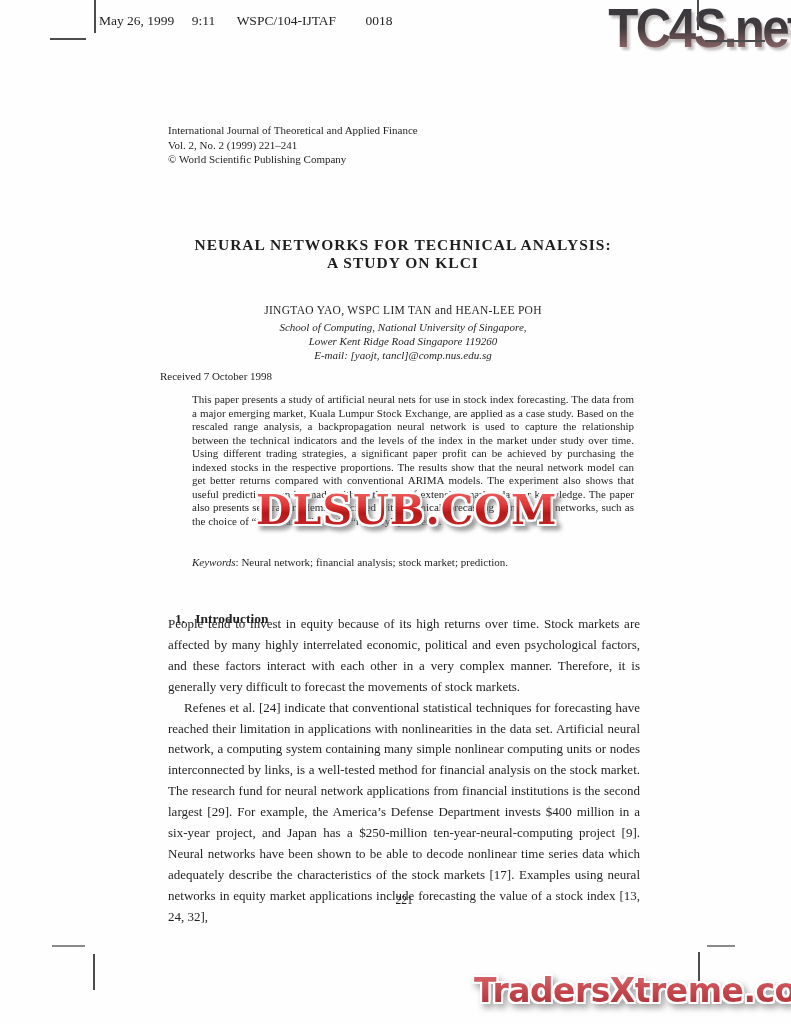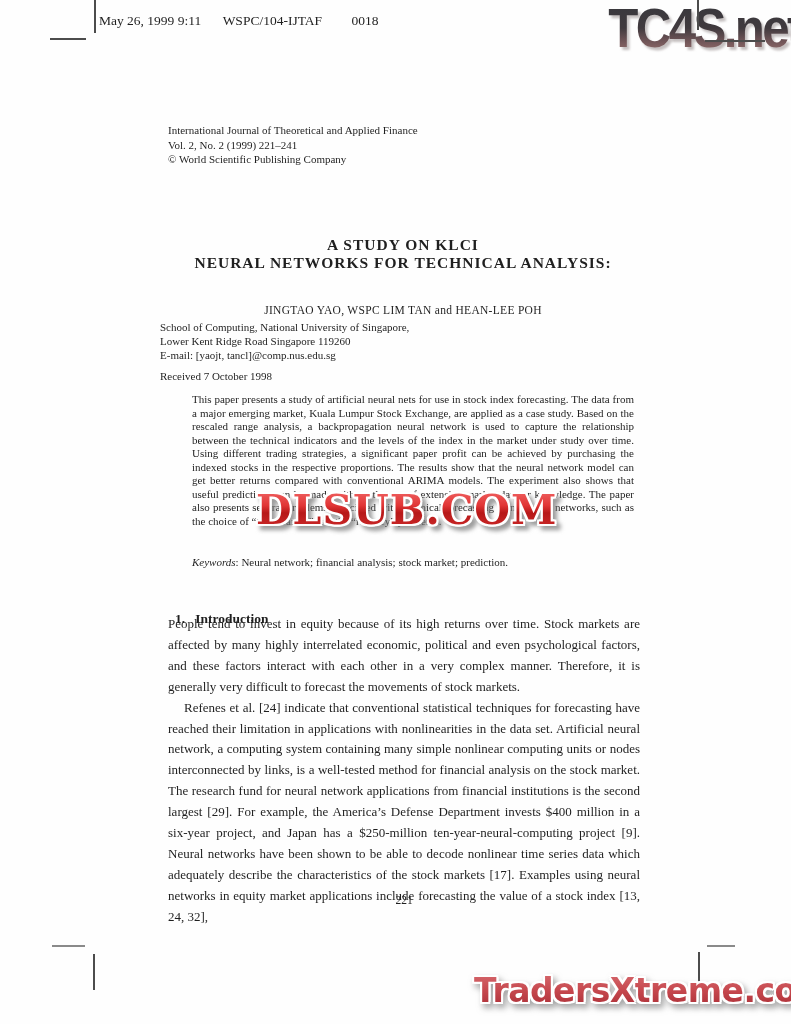--- a/index.html
+++ b/index.html
@@ -6,42 +6,42 @@
   .page{
     position:relative;width:791px;height:1024px;background:#fefefe;
     overflow:hidden;font-family:"Liberation Serif",serif;color:#1f1f1f;
   }
   
   .mark{position:absolute;background:#4c4c4c;z-index:6;}
   .mark.light{background:#8a8a8a;}
   
   .runhead{position:absolute;left:99px;top:13px;font-size:13.5px;white-space:nowrap;}
   .runhead span{display:inline-block;}
-  .rh-date{}
+  .rh-date{margin-right:14px;}
   .rh-time{margin-right:18px;}
   .rh-code{margin-right:26px;}
   
   .tc4s{
     position:absolute;top:0px;right:-10px;z-index:4;
     font-family:"Liberation Sans",sans-serif;font-weight:bold;
     font-size:56px;letter-spacing:-3px;line-height:1;
     transform:scaleX(0.88);transform-origin:100% 0;
     background:linear-gradient(180deg,#38383d 0%,#403a3e 50%,#6d5356 72%,#916b6a 92%,#96716f 100%);
     -webkit-background-clip:text;background-clip:text;color:transparent;
     filter:drop-shadow(3px 3px 1px rgba(150,140,140,0.55));
     white-space:nowrap;
   }
   
   .journal{position:absolute;left:168px;top:123px;font-size:11px;line-height:14.6px;}
   .titleblk{position:absolute;left:160px;width:486px;top:236px;text-align:center;
     font-weight:bold;font-size:15.5px;line-height:17.5px;letter-spacing:1px;}
   .authors{position:absolute;left:160px;width:486px;top:304px;text-align:center;
     font-size:11.5px;letter-spacing:0.3px;}
-  .affil{position:absolute;left:160px;width:486px;top:320px;
-    font-size:11px;line-height:14.2px;}
+  .affil{position:absolute;left:160px;width:486px;top:320px;text-align:center;
+    font-style:italic;font-size:11px;line-height:14.2px;}
   .received{position:absolute;left:160px;width:486px;top:370px;text-align:left;font-size:11px;}
   
   .abstract{position:absolute;left:192px;top:393px;width:442px;
     font-size:11px;line-height:13.5px;text-align:justify;}
   .keywords{position:absolute;left:192px;top:556px;width:442px;font-size:11px;}
   .keywords i{font-style:italic;margin-top:20px;}
   
   .sechead{position:absolute;left:168px;top:611px;font-weight:bold;font-size:13.5px;margin-left:7px;}
   .sechead .num{margin-right:10px;}
   .bodytext{position:absolute;left:168px;top:614px;width:472px;
@@ -96,22 +96,22 @@
 
   <div class="tc4s">TC4S.net</div>
 
   <div class="journal">
     <div>International Journal of Theoretical and Applied Finance</div>
     <div>Vol. 2, No. 2 (1999) 221–241</div>
     <div>© World Scientific Publishing Company</div>
   </div>
 
   <div class="titleblk">
+    <div>NEURAL NETWORKS FOR TECHNICAL ANALYSIS:</div>
     <div>A STUDY ON KLCI</div>
-    <div>NEURAL NETWORKS FOR TECHNICAL ANALYSIS:</div>
   </div>
 
   <div class="authors">JINGTAO YAO, WSPC LIM TAN and HEAN-LEE POH</div>
   <div class="affil">
     <div>School of Computing, National University of Singapore,</div>
     <div>Lower Kent Ridge Road Singapore 119260</div>
     <div>E-mail: [yaojt, tancl]@comp.nus.edu.sg</div>
   </div>
   <div class="received">Received 7 October 1998</div>
 

